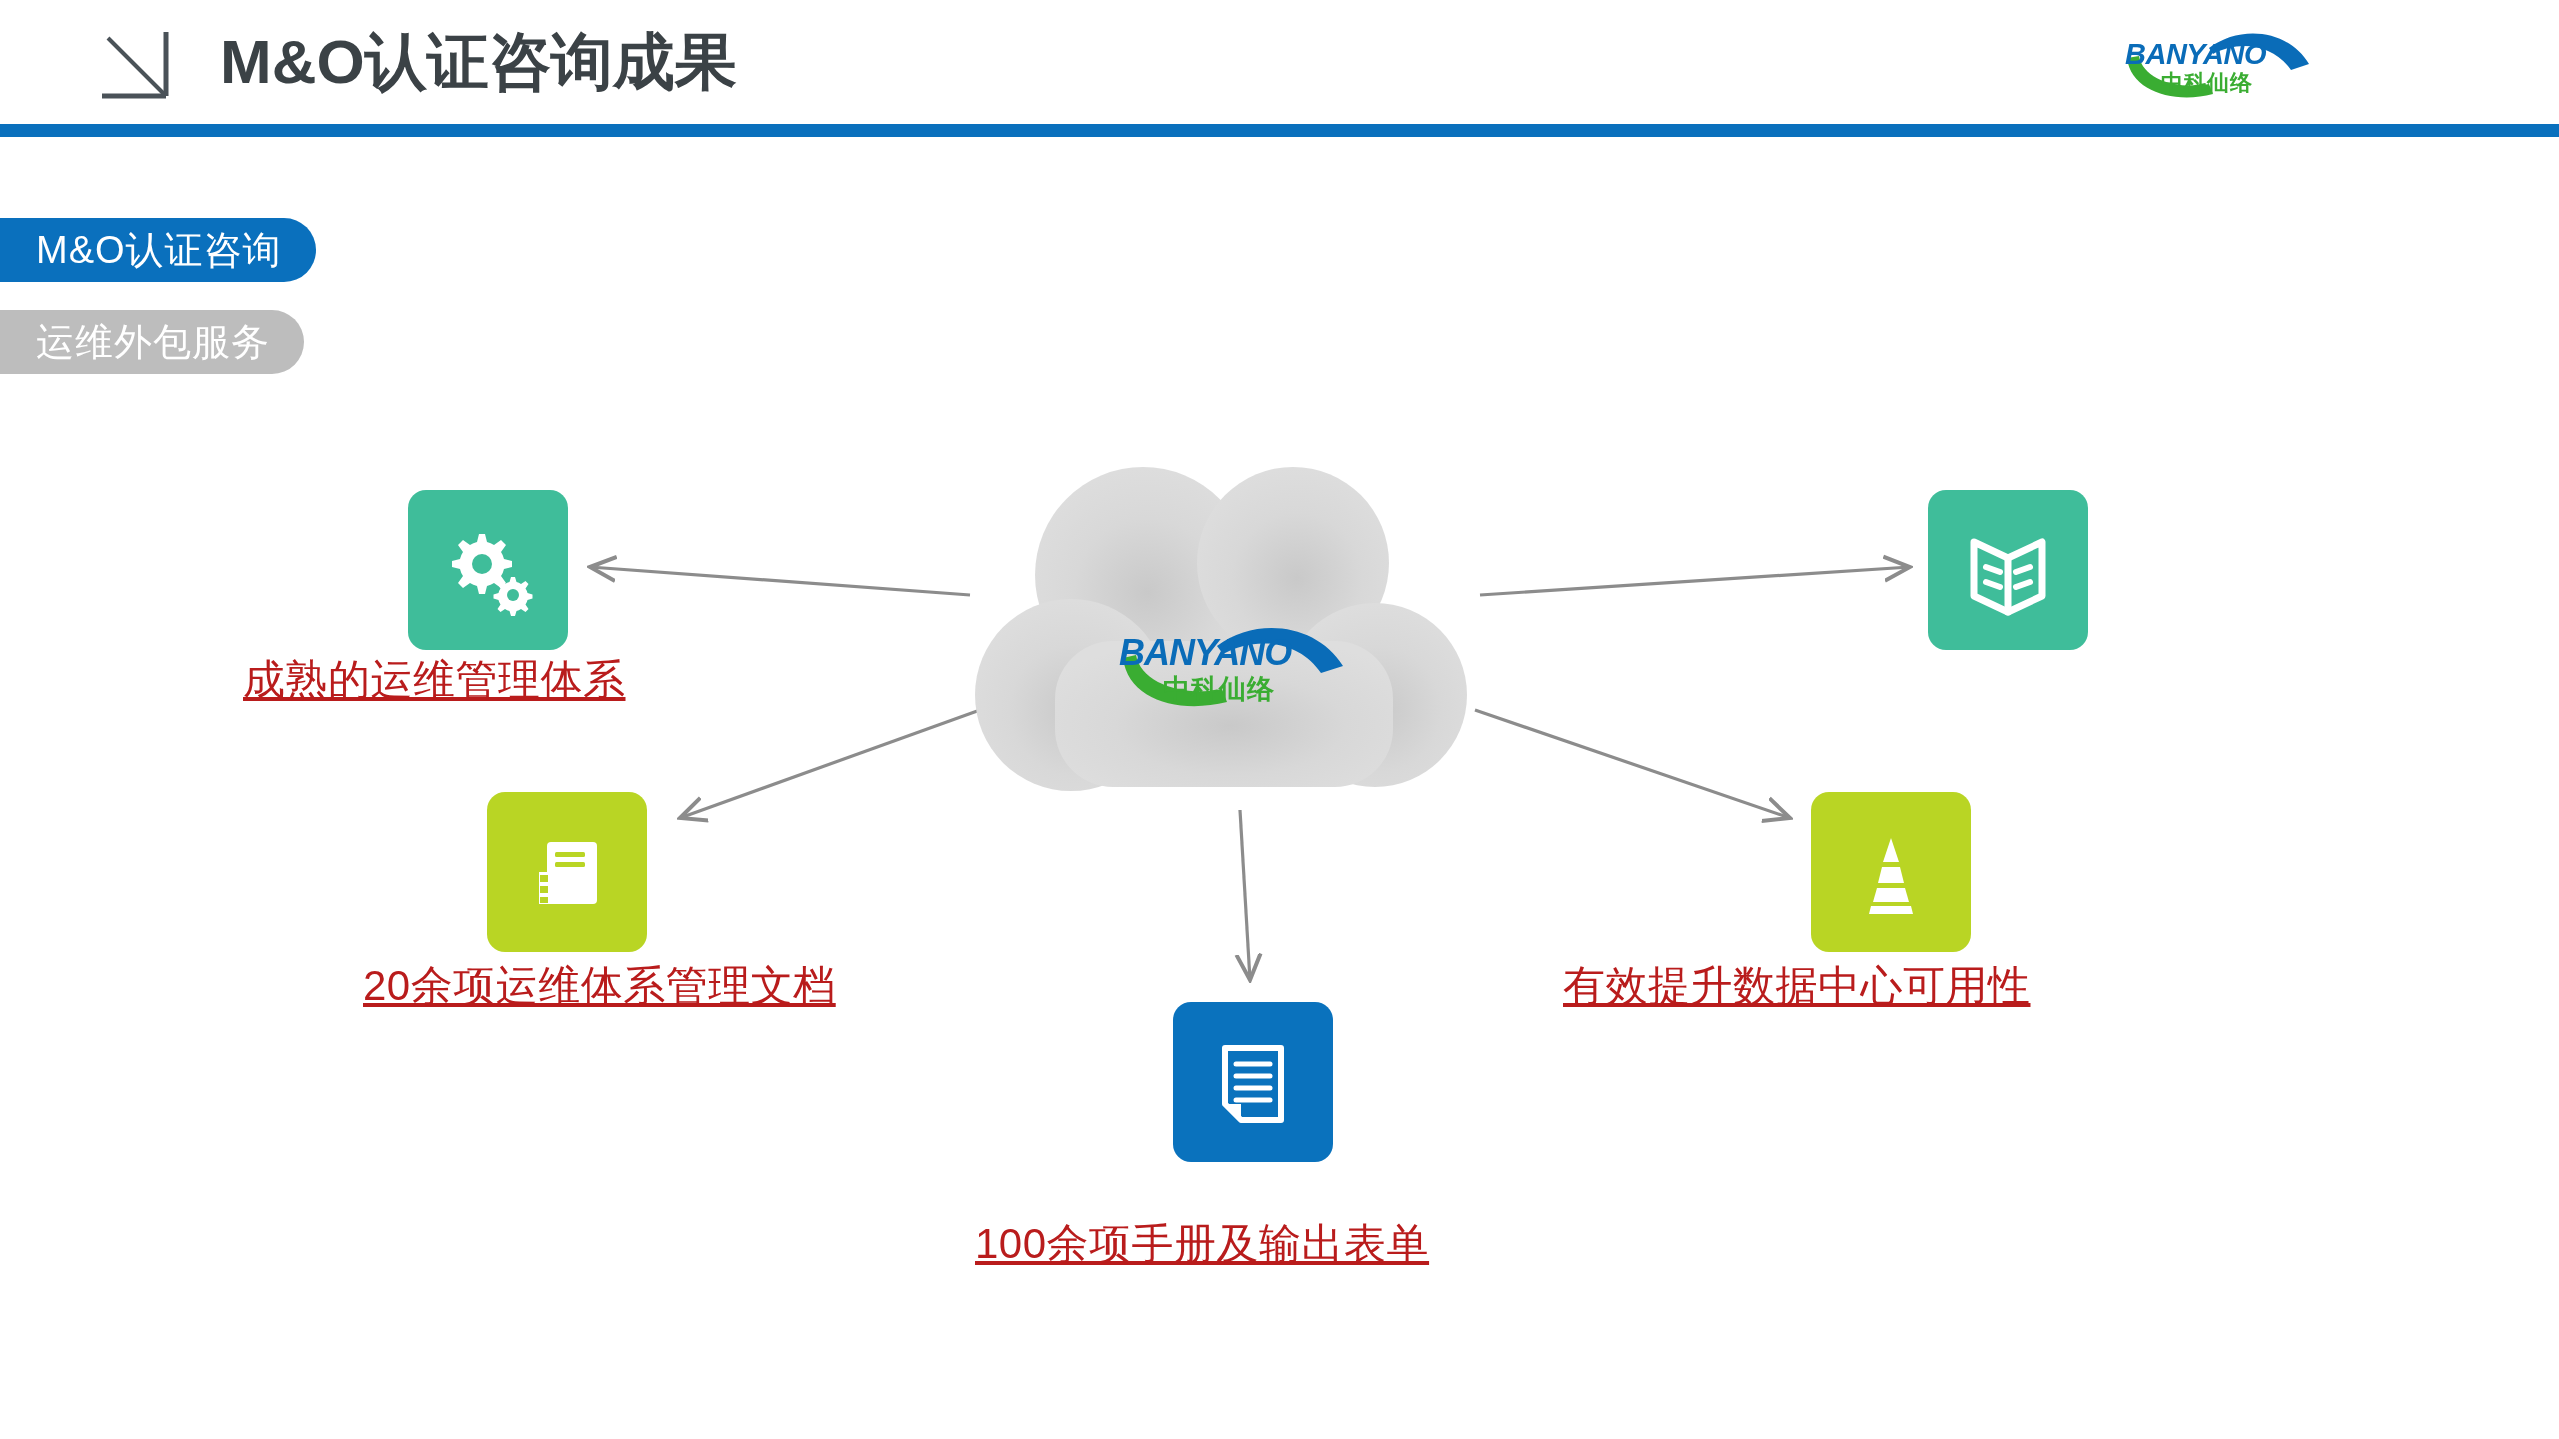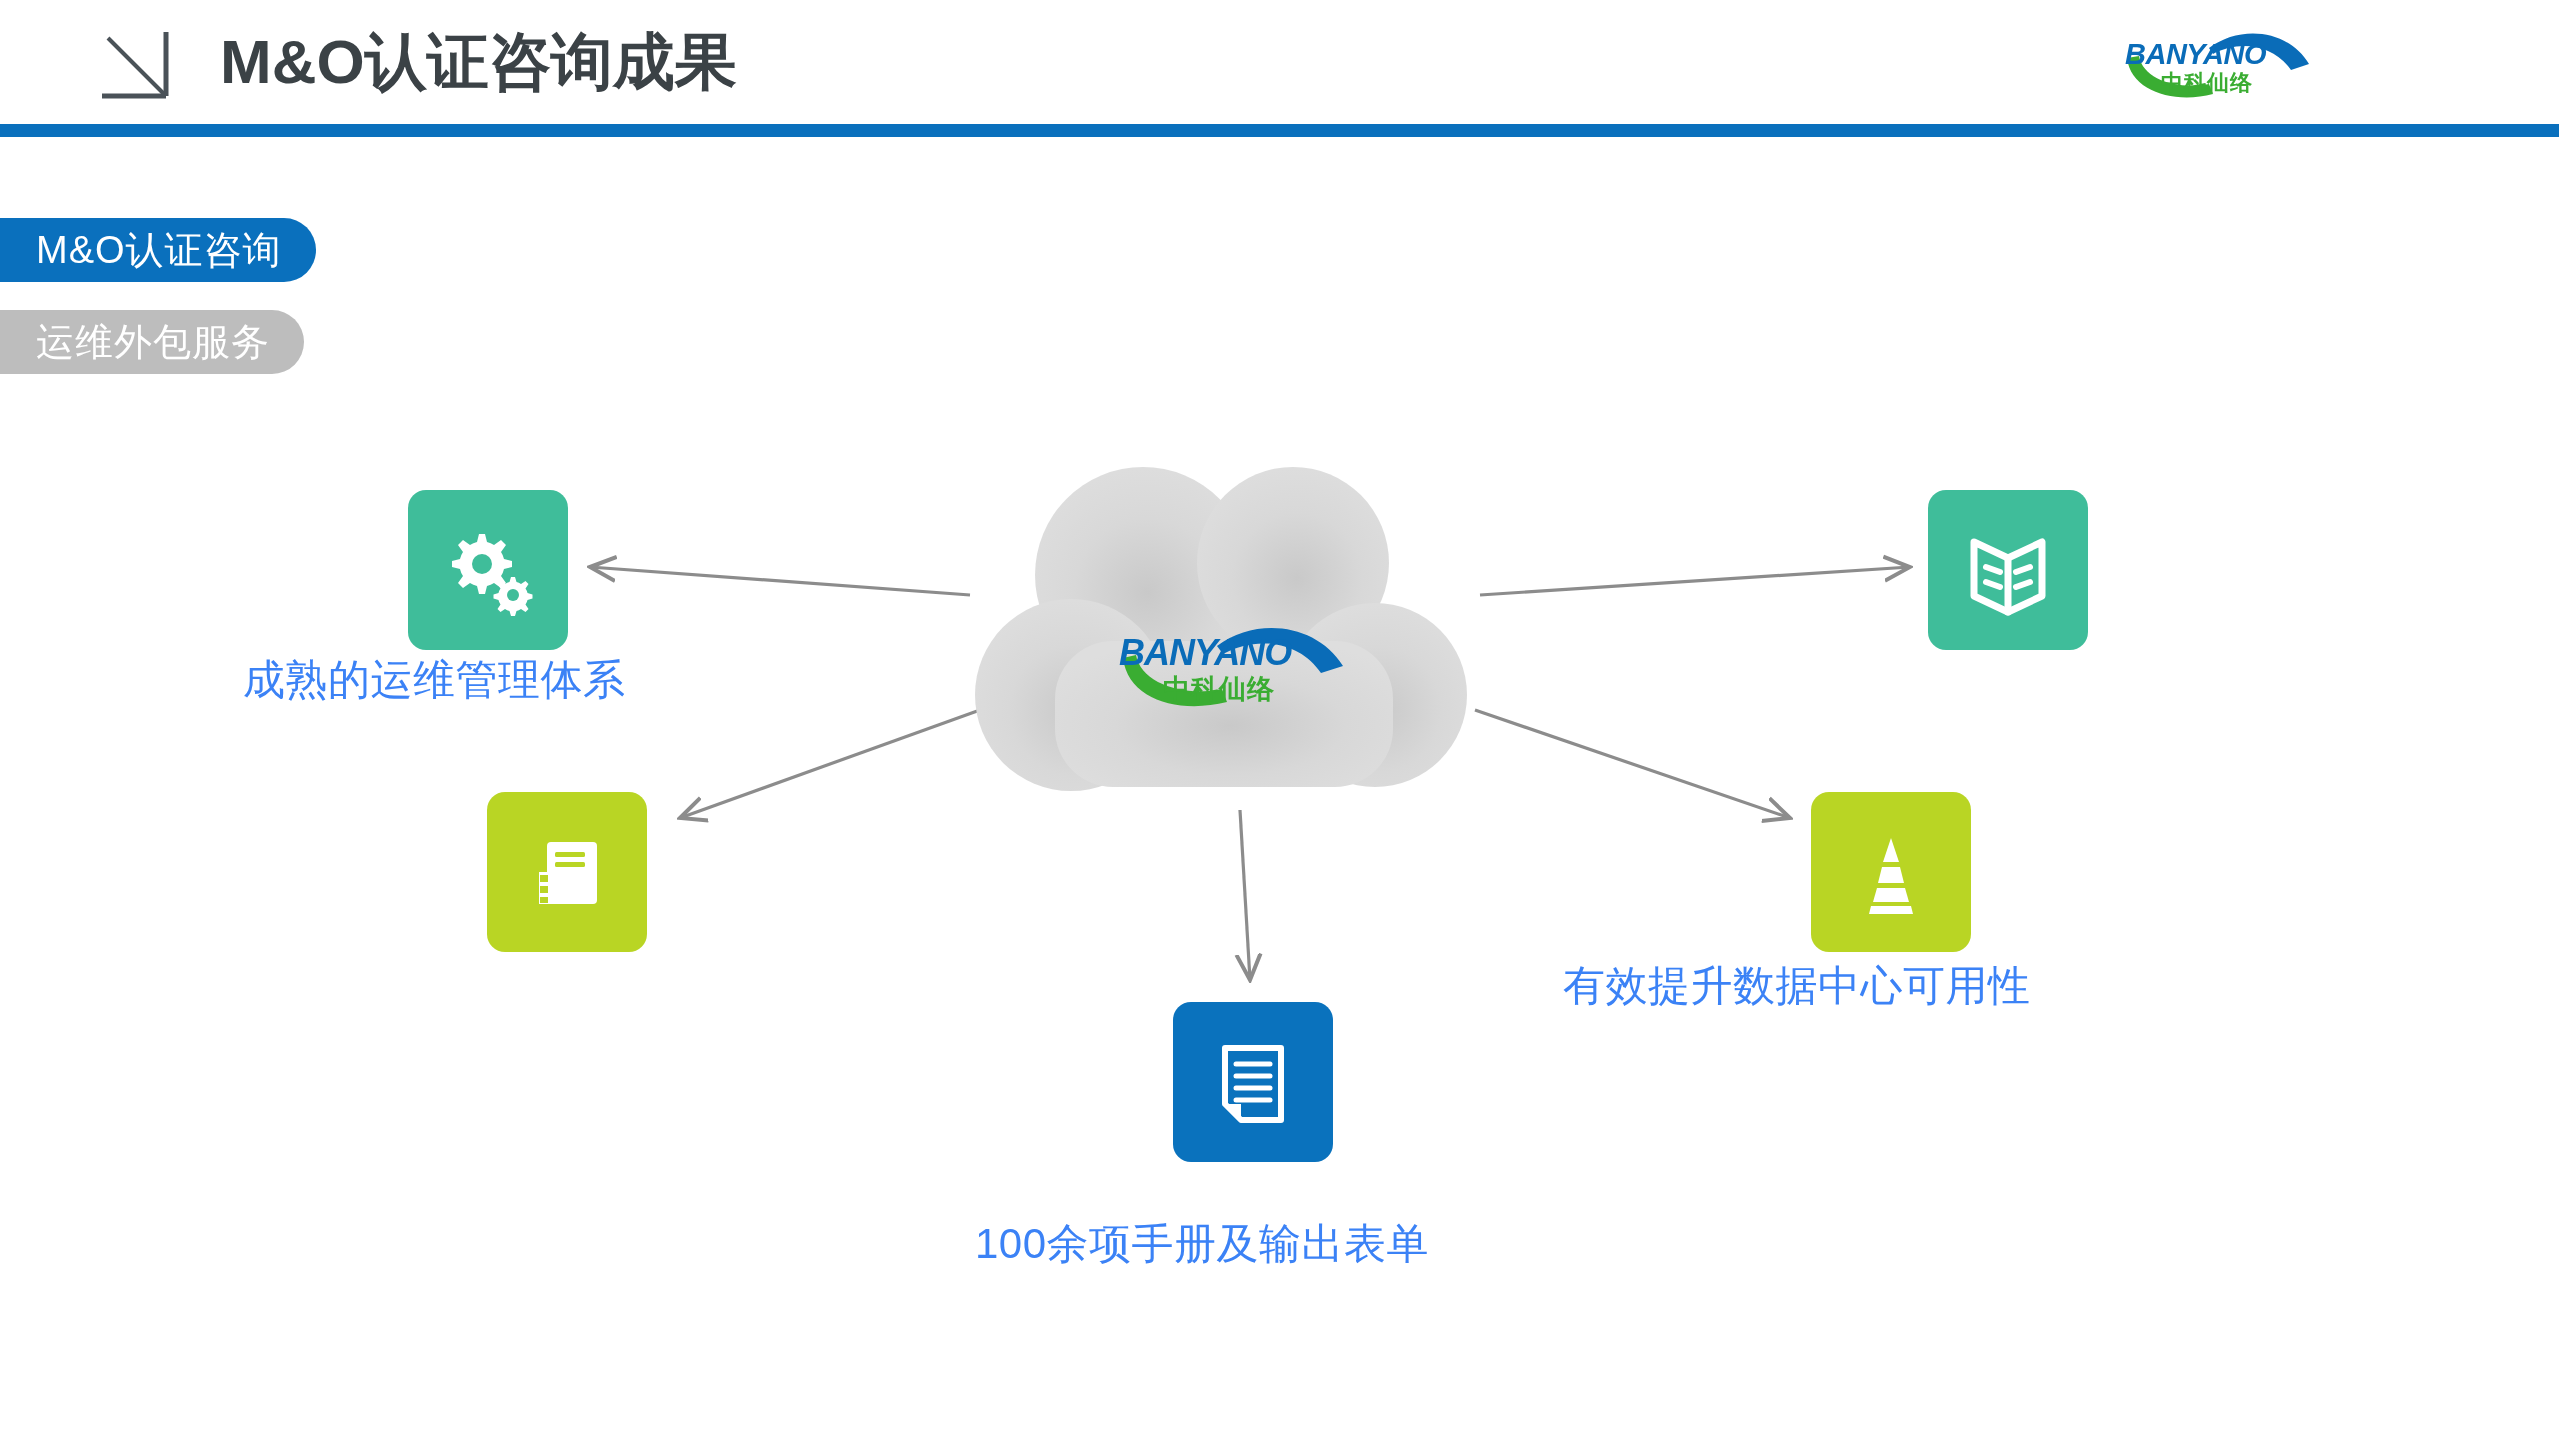--- a/index.html
+++ b/index.html
@@ -128,23 +128,24 @@
     justify-content: center;
   }
   .tile-teal { background: #3fbd9a; }
   .tile-lime { background: #b9d524; }
   .tile-blue { background: #0a72bd; }
   .node-tile svg { display: block; }
 
   .node-label {
     position: absolute;
     font-size: 42px;
-    color: #3b82f6;
+    color: #b91c1c;
     white-space: nowrap;
     letter-spacing: 0.5px;
+    text-decoration: underline;
   }
 
   
   #tile-maturity   { left: 408px;  top: 110px; }
   #label-maturity  { left: 243px;  top: 272px; }
 
   #tile-certificate  { left: 1928px; top: 110px; }
   #label-certificate { left: 1800px; top: 272px; }
 
   #tile-docs   { left: 487px;  top: 412px; }
@@ -272,20 +273,21 @@
         <rect x="30" y="20" width="50" height="62" rx="4"></rect>
         <rect x="22" y="50" width="14" height="32"></rect>
         <rect x="38" y="30" width="30" height="5" rx="1.5" fill="#b9d524"></rect>
         <rect x="38" y="40" width="30" height="5" rx="1.5" fill="#b9d524"></rect>
         <rect x="23" y="53" width="8" height="7" fill="#b9d524"></rect>
         <rect x="23" y="64" width="8" height="7" fill="#b9d524"></rect>
         <rect x="23" y="75" width="8" height="6" fill="#b9d524"></rect>
       </g>
     </svg>
   </div>
+  <div class="node-label" id="label-docs">20余项运维体系管理文档</div>
 
   <div class="node-tile tile-lime" id="tile-availability">
     <svg viewBox="0 0 100 100" width="100" height="100">
       <g fill="#ffffff">
         <path d="M50 16 L58 40 L42 40 Z"></path>
         <path d="M41 45 L59 45 L63 61 L37 61 Z"></path>
         <path d="M36 66 L64 66 L68 80 L32 80 Z"></path>
         <path d="M30 84 L70 84 L72 92 L28 92 Z"></path>
       </g>
     </svg>

